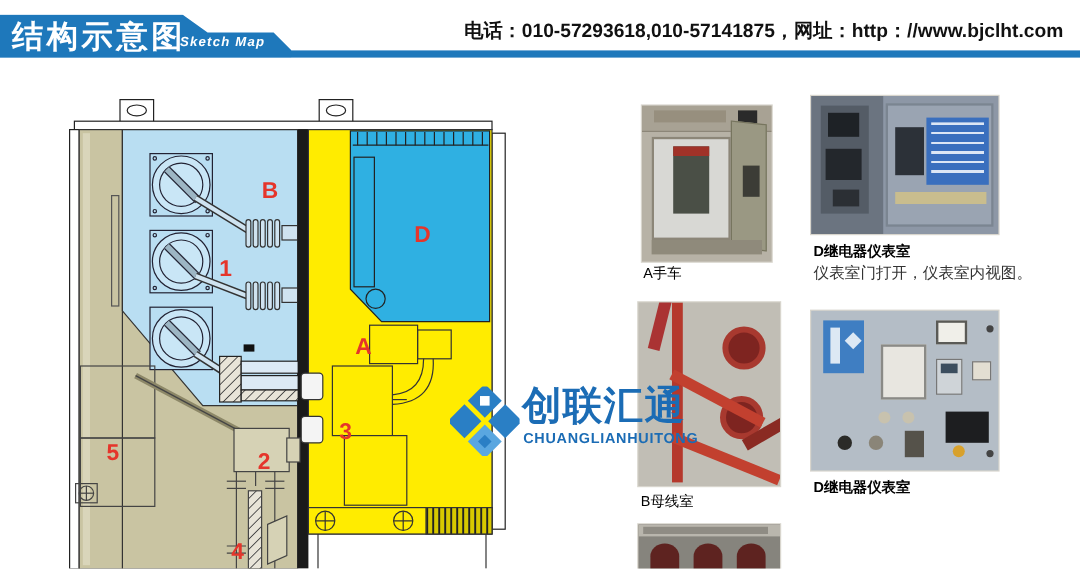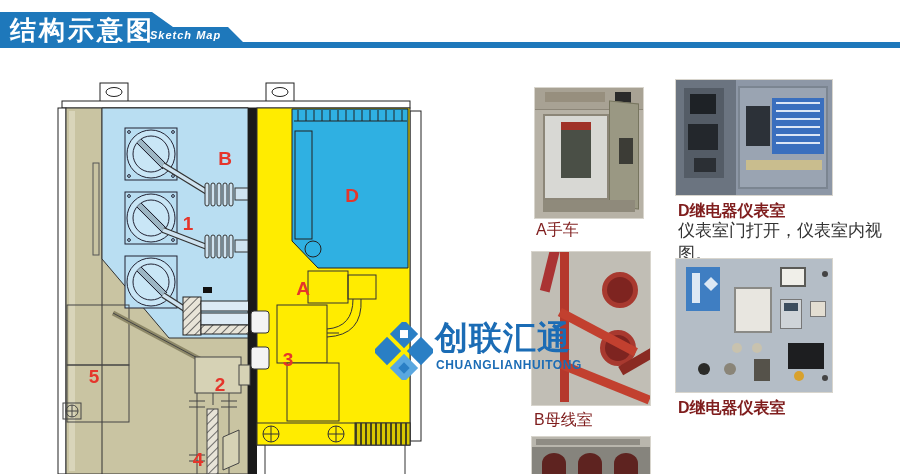--- a/index.html
+++ b/index.html
@@ -17,40 +17,41 @@
   
   .diagram { position:absolute; left:55px; top:75px; }
 
   
   .watermark { position:absolute; left:375px; top:316px; width:200px; height:80px; z-index:5;text-decoration:underline; }
   .wm-cn { position:absolute; left:60px; top:0px; font-size:33px; font-weight:bold; color:#1b6cb5; letter-spacing:1px; }
   .wm-en { position:absolute; left:61px; top:42px; font-size:12px; font-weight:bold; color:#1b6cb5; letter-spacing:0.6px; }
 
   
   .photo { position:absolute; overflow:hidden; box-shadow:0 0 0 1px #d8d5cd; }
-  .cap { position:absolute; color:#7f1d1d; font-size:16px; }
+  .cap { position:absolute; color:#000000; font-size:12px; }
   .cap-b { font-weight:bold; }
-  .cap-s { font-size:17px; color:#333; }
+  .cap-s { font-size:13px; color:#333; }
 
   .ph-a { left:535px; top:88px; width:108px; height:130px; background:#b7b2a6; }
   .ph-b { left:532px; top:252px; width:118px; height:153px; background:#c1beb5; }
   .ph-c { left:532px; top:437px; width:118px; height:37px; background:#86847d; }
   .ph-d1 { left:676px; top:80px; width:156px; height:115px; background:#8d97a6; }
   .ph-d2 { left:676px; top:259px; width:156px; height:133px; background:#b4bdc6; }
   .photo > div { position:absolute; }
 </style>
 </head>
 <body>
 
 <div id="page">
 
   <div class="hdr-rule"></div>
   <div class="hdr-ribbon"></div>
   <div class="hdr-title-cn">结构示意图</div>
   <div class="hdr-title-en">Sketch Map</div>
+  <div class="hdr-contact">电话：010-57293618,010-57141875，网址：http：//www.bjclht.com</div>
 
   <svg class="diagram" width="375" height="399" viewBox="0 0 375 399">
     <defs>
       <pattern id="xhatch" width="6" height="6" patternUnits="userSpaceOnUse" patternTransform="rotate(45)">
         <rect width="6" height="6" fill="#e8e4d8"></rect>
         <line x1="0" y1="0" x2="0" y2="6" stroke="#444" stroke-width="1.5"></line>
       </pattern>
       <pattern id="ribsv" width="5" height="22" patternUnits="userSpaceOnUse">
         <rect width="5" height="22" fill="#d8c800"></rect>
         <line x1="1" y1="0" x2="1" y2="22" stroke="#222" stroke-width="1.6"></line>

